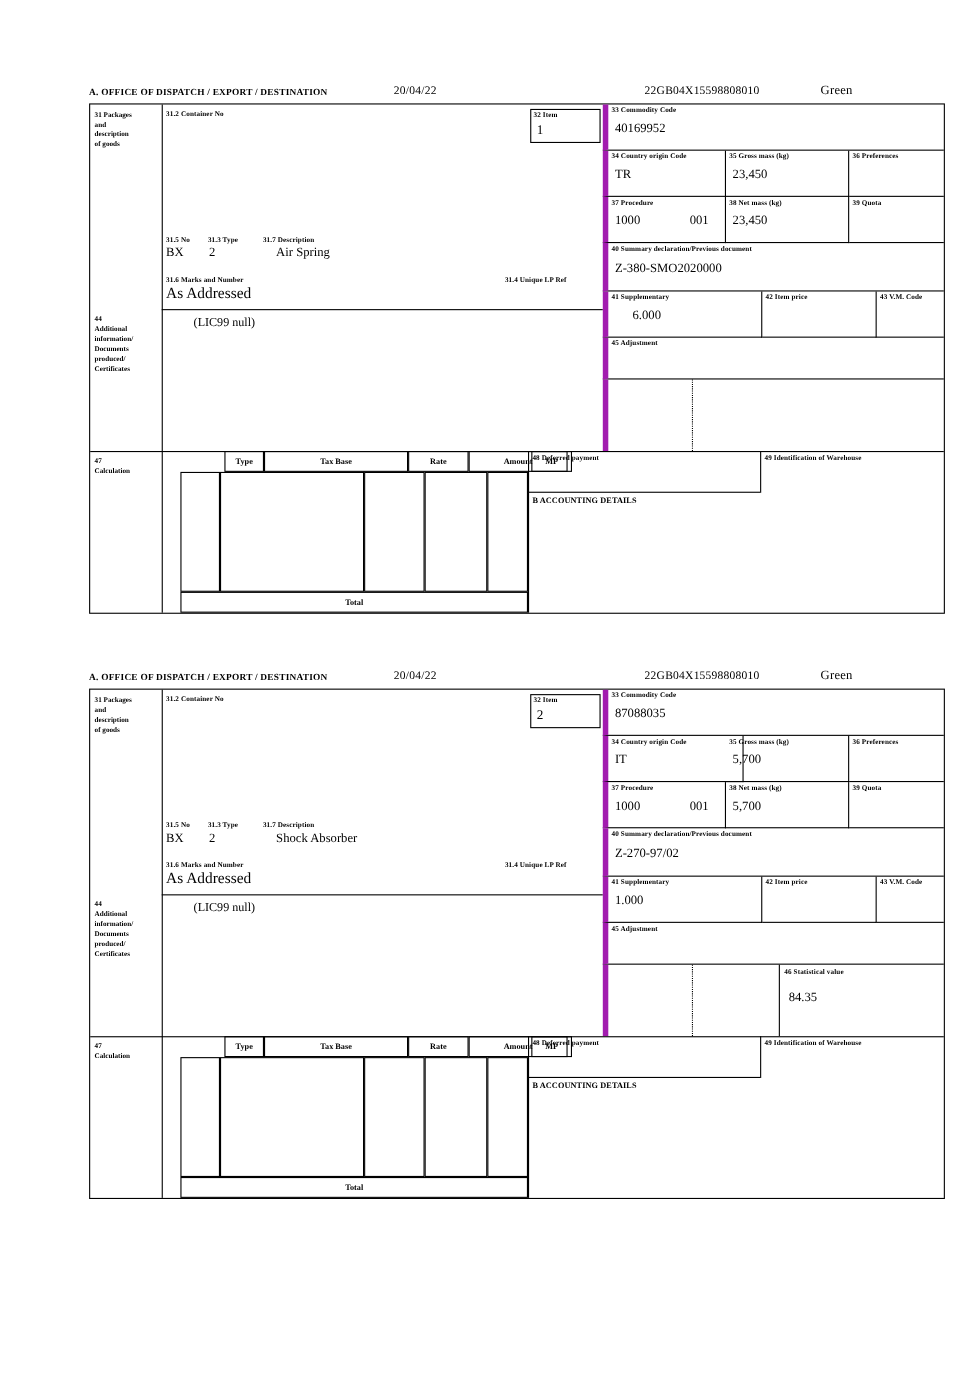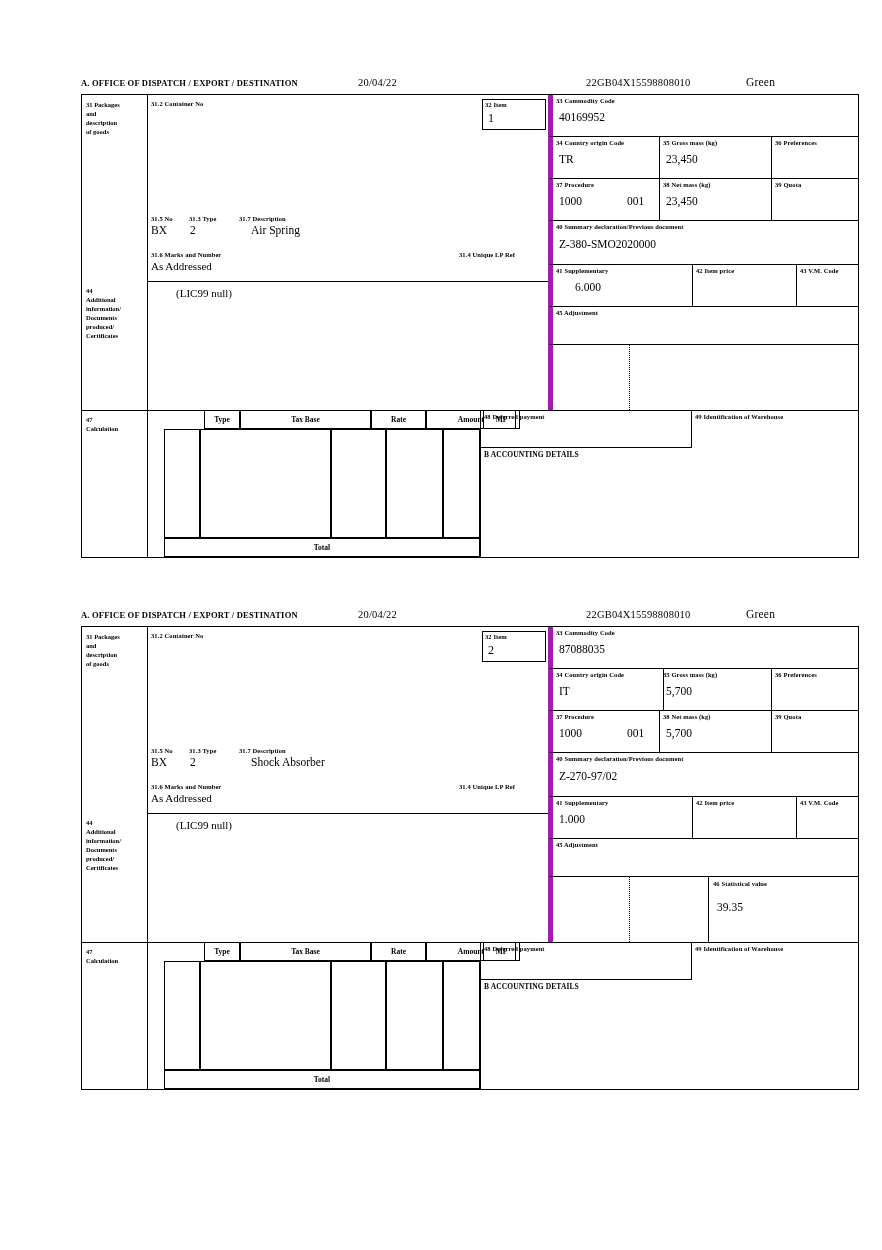--- a/index.html
+++ b/index.html
@@ -123,21 +123,21 @@
   .g-area { position: absolute; left: 65px; top: 0; width: 401px; height: 186px; }
   .g-312 { position: absolute; left: 4px; top: 5px; }
   .g-row { position: absolute; left: 4px; top: 120px; width: 395px; }
   .g-315 { position: absolute; left: 0; top: 0; }
   .g-313 { position: absolute; left: 38px; top: 0; }
   .g-317 { position: absolute; left: 88px; top: 0; }
   .g-bx { position: absolute; left: 0; top: 9px; font-size: 11.5px; }
   .g-qty { position: absolute; left: 39px; top: 9px; font-size: 11.5px; }
   .g-desc { position: absolute; left: 100px; top: 9px; font-size: 11.5px; }
   .g-316 { position: absolute; left: 4px; top: 156px; }
-  .g-marks { position: absolute; left: 4px; top: 165px; font-size: 11px; }
+  .g-marks { position: absolute; left: 4px; top: 165px; font-size: 14px; }
   .g-314 { position: absolute; left: 312px; top: 156px; }
 
   
   .a44-area { position: absolute; left: 65px; top: 186px; width: 401px; height: 129px; }
   .a44-txt { position: absolute; left: 4px; top: 6px; font-size: 11px; margin-left: 25px; }
 
   
   .box32 {
     position: absolute;
     left: 400px; top: 4px;
@@ -419,21 +419,21 @@
 
       <div class="a44-area">
         <div class="a44-txt">(LIC99 null)</div>
       </div>
 
       <div class="r-col">
         <div class="r-cell bl bb" style="left:0;top:0;width:310px;height:42px;">
           <span class="lbl">33 Commodity Code</span>
           <span class="v" style="top:16px;">87088035</span>
         </div>
-        <div class="r-cell bl bb br" style="left:0;top:42px;width:116px;height:42px;">
+        <div class="r-cell bl bb br" style="left:0;top:42px;width:128px;height:42px;">
           <span class="lbl">34 Country origin Code</span>
           <span class="v" style="top:16px;">IT</span>
         </div>
         <div class="r-cell bb br" style="left:112px;top:42px;width:112px;height:42px;">
           <span class="lbl">35 Gross mass (kg)</span>
           <span class="v" style="top:16px;">5,700</span>
         </div>
         <div class="r-cell bb" style="left:224px;top:42px;width:86px;height:42px;">
           <span class="lbl">36 Preferences</span>
           <span class="v" style="top:16px;"></span>
@@ -468,21 +468,21 @@
           <span class="v" style="top:16px;"></span>
         </div>
         <div class="r-cell bl bb" style="left:0;top:212px;width:310px;height:38px;">
           <span class="lbl">45 Adjustment</span>
           <span class="v" style="top:16px;"></span>
         </div>
         <div class="r-cell bl" style="left:0;top:250px;width:310px;height:65px;">
           <div class="dotline" style="left:76px;top:0;height:65px;"></div>
           <div class="cell" style="left:155px;top:0;width:155px;height:65px;border-left:1px solid #000;">
             <span class="lbl" style="position:absolute;left:4px;top:3px;">46 Statistical value</span>
-            <span style="position:absolute;left:8px;top:24px;font-size:11.5px;">39.35</span>
+            <span style="position:absolute;left:8px;top:24px;font-size:11.5px;">84.35</span>
           </div>
         </div>
       </div>
 
       <div class="sep47"></div>
 
       <div class="calc">
         <div class="ct" style="left:17px;top:0;width:36px;height:19px;">Type</div>
         <div class="ct" style="left:53px;top:0;width:131px;height:19px;">Tax Base</div>
         <div class="ct" style="left:184px;top:0;width:55px;height:19px;">Rate</div>

